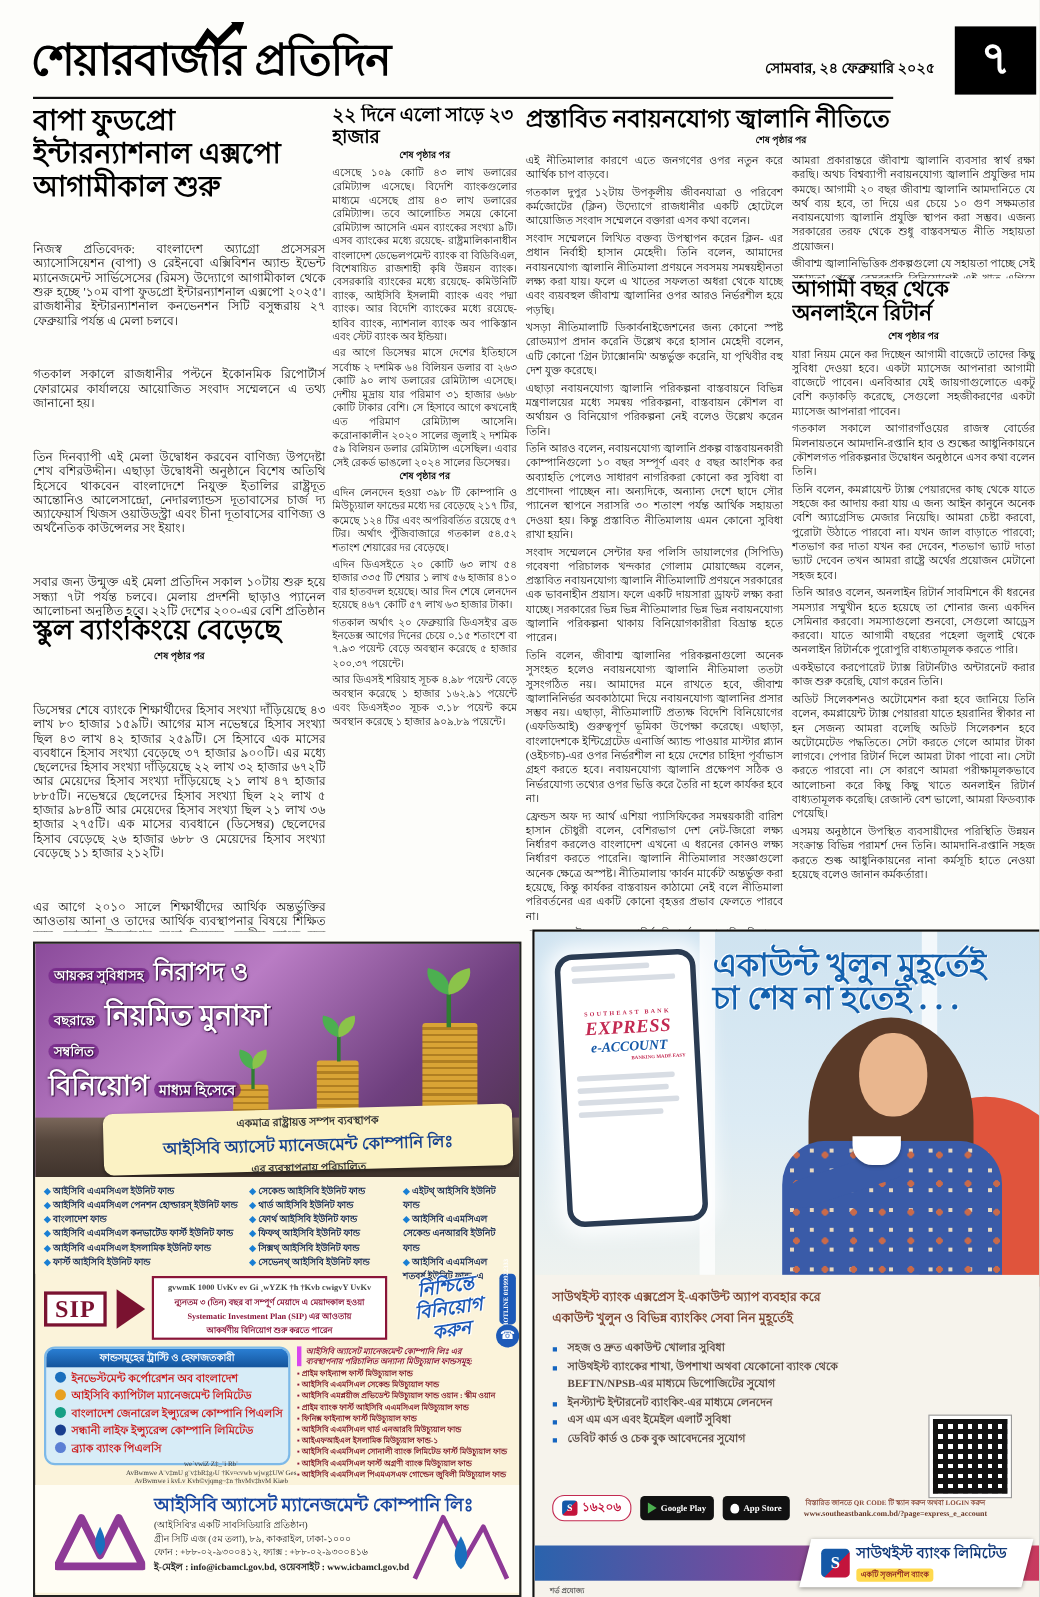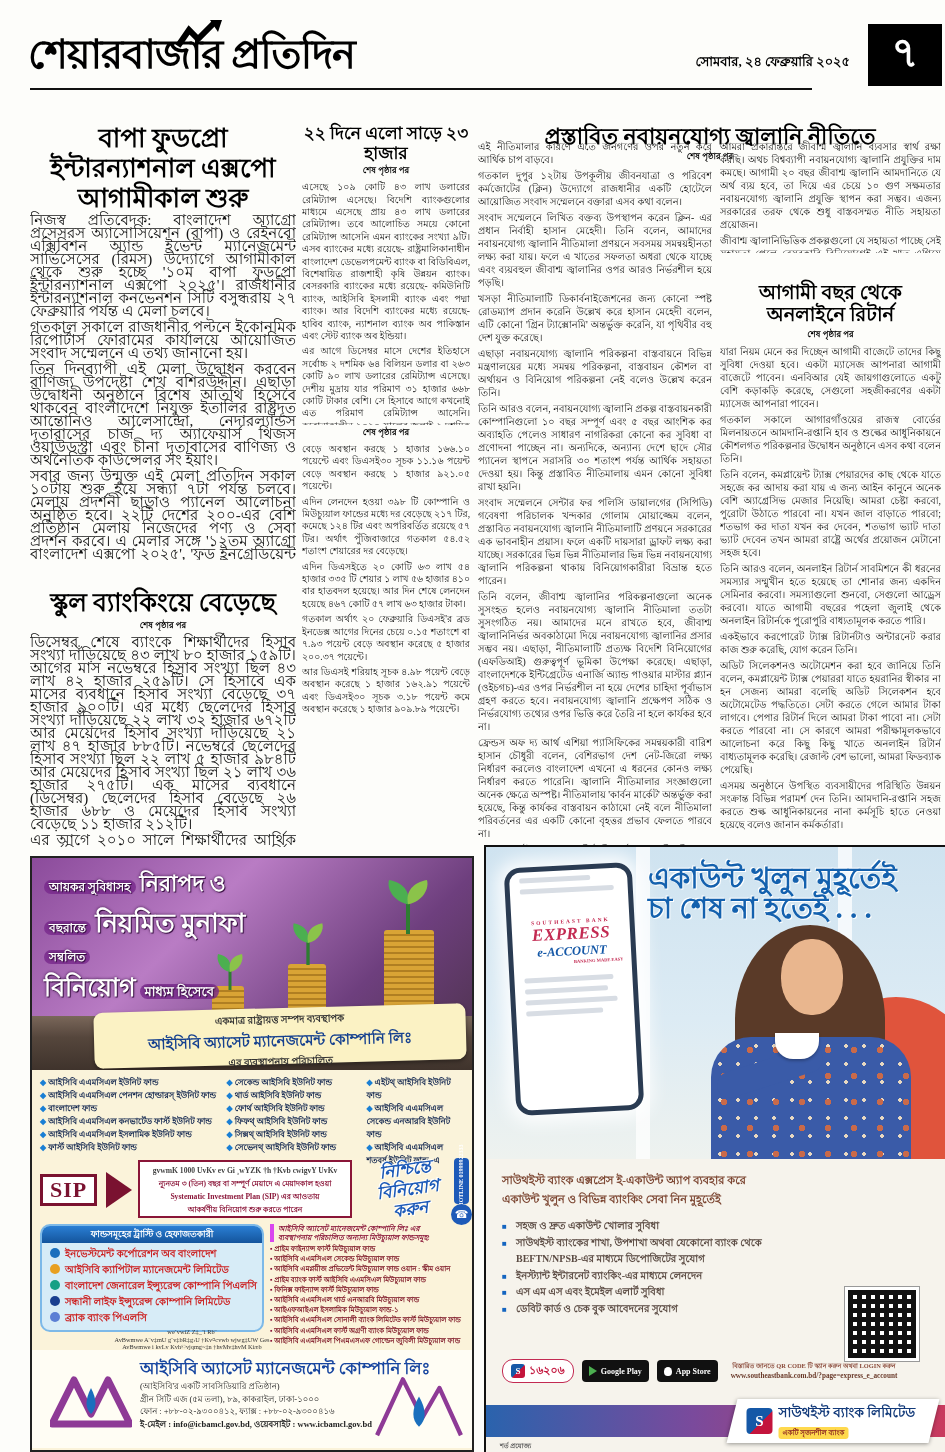--- a/index.html
+++ b/index.html
@@ -8,24 +8,24 @@
   
   .masthead{position:absolute;left:28px;top:26px;width:420px;height:60px;}
   .masthead-title{font-size:40px;font-weight:900;letter-spacing:-1px;color:#000;line-height:58px;}
   .masthead-arrow{position:absolute;left:148px;top:-6px;}
   .edition-date{position:absolute;left:620px;top:52px;width:230px;text-align:right;font-size:13px;font-weight:bold;color:#000;}
   .page-number-box{position:absolute;left:868px;top:24px;width:74px;height:62px;background:#000;color:#fff;
                    display:flex;align-items:center;justify-content:center;font-size:42px;font-weight:bold;}
   .header-rule{position:absolute;left:30px;top:88px;width:782px;height:2px;background:#111;}
   
   .col{position:absolute;overflow:hidden;}
-  .art-head{font-weight:900;color:#000;text-align:center;line-height:1.15;margin-top:29px;}
+  .art-head{font-weight:900;color:#000;text-align:left;line-height:1.15;}
   .cont{font-size:8.5px;font-weight:bold;text-align:center;color:#000;margin:1px 0 3px;}
   .bodytxt p{margin:0 0 3px;text-align:justify;}
-  .c1 .bodytxt p{font-size:15px;line-height:13px;}
+  .c1 .bodytxt p{font-size:11px;line-height:13px;margin-top:36px;}
   .c2 .bodytxt p{font-size:9.4px;line-height:12.4px;}
   .c3 .bodytxt p,.c4 .bodytxt p{font-size:9.8px;line-height:13px;}
   .artblock{overflow:hidden;}
   
   .ad{position:absolute;overflow:hidden;}
   
   .icb{left:30px;top:856px;width:440px;height:592px;border:2px solid #222;background:#fbf3da;}
   .icb-photo{position:absolute;left:0;top:0;width:100%;height:212px;
      background:linear-gradient(135deg,#8b4b9b 0%,#b97cc4 35%,#6e3f7e 70%,#4a3148 100%);}
   .icb-soil{position:absolute;left:0;top:158px;width:100%;height:54px;
@@ -187,21 +187,20 @@
       <div class="art-head" style="font-size:17px;">২২ দিনে এলো সাড়ে ২৩ হাজার</div>
       <div class="cont">শেষ পৃষ্ঠার পর</div>
       <div class="bodytxt">
           <p>এসেছে ১০৯ কোটি ৪৩ লাখ ডলারের রেমিট্যান্স এসেছে। বিদেশি ব্যাংকগুলোর মাধ্যমে এসেছে প্রায় ৪৩ লাখ ডলারের রেমিট্যান্স। তবে আলোচিত সময়ে কোনো রেমিট্যান্স আসেনি এমন ব্যাংকের সংখ্যা ৯টি। এসব ব্যাংকের মধ্যে রয়েছে- রাষ্ট্রমালিকানাধীন বাংলাদেশ ডেভেলপমেন্ট ব্যাংক বা বিডিবিএল, বিশেষায়িত রাজশাহী কৃষি উন্নয়ন ব্যাংক। বেসরকারি ব্যাংকের মধ্যে রয়েছে- কমিউনিটি ব্যাংক, আইসিবি ইসলামী ব্যাংক এবং পদ্মা ব্যাংক। আর বিদেশি ব্যাংকের মধ্যে রয়েছে- হাবিব ব্যাংক, ন্যাশনাল ব্যাংক অব পাকিস্তান এবং স্টেট ব্যাংক অব ইন্ডিয়া।</p>
           <p>এর আগে ডিসেম্বর মাসে দেশের ইতিহাসে সর্বোচ্চ ২ দশমিক ৬৪ বিলিয়ন ডলার বা ২৬৩ কোটি ৯০ লাখ ডলারের রেমিট্যান্স এসেছে। দেশীয় মুদ্রায় যার পরিমাণ ৩১ হাজার ৬৬৮ কোটি টাকার বেশি। সে হিসাবে আগে কখনোই এত পরিমাণ রেমিট্যান্স আসেনি। করোনাকালীন ২০২০ সালের জুলাই ২ দশমিক ৫৯ বিলিয়ন ডলার রেমিট্যান্স এসেছিল। এবার সেই রেকর্ড ভাঙলো ২০২৪ সালের ডিসেম্বর।</p>
         </div>
     </div>
     <div class="artblock" style="height:422px;">
       <div class="cont">শেষ পৃষ্ঠার পর</div>
       <div class="bodytxt">
-          <p>বেড়ে অবস্থান করছে ১ হাজার ১৬৬.১০ পয়েন্টে এবং ডিএসই৩০ সূচক ১১.১৬ পয়েন্ট বেড়ে অবস্থান করছে ১ হাজার ৯২১.০৫ পয়েন্টে।</p>
           <p>এদিন লেনদেন হওয়া ৩৯৮ টি কোম্পানি ও মিউচ্যুয়াল ফান্ডের মধ্যে দর বেড়েছে ২১৭ টির, কমেছে ১২৪ টির এবং অপরিবর্তিত রয়েছে ৫৭ টির। অর্থাৎ পুঁজিবাজারে গতকাল ৫৪.৫২ শতাংশ শেয়ারের দর বেড়েছে।</p>
           <p>এদিন ডিএসইতে ২০ কোটি ৬৩ লাখ ৫৪ হাজার ৩৩৫ টি শেয়ার ১ লাখ ৫৬ হাজার ৪১০ বার হাতবদল হয়েছে। আর দিন শেষে লেনদেন হয়েছে ৪৬৭ কোটি ৫৭ লাখ ৬৩ হাজার টাকা।</p>
           <p>গতকাল অর্থাৎ ২০ ফেব্রুয়ারি ডিএসই'র ব্রড ইনডেক্স আগের দিনের চেয়ে ০.১৫ শতাংশে বা ৭.৯৩ পয়েন্ট বেড়ে অবস্থান করেছে ৫ হাজার ২০০.৩৭ পয়েন্টে।</p>
           <p>আর ডিএসই শরিয়াহ সূচক ৪.৯৮ পয়েন্ট বেড়ে অবস্থান করেছে ১ হাজার ১৬২.৯১ পয়েন্টে এবং ডিএসই৩০ সূচক ৩.১৮ পয়েন্ট কমে অবস্থান করেছে ১ হাজার ৯০৯.৮৯ পয়েন্টে।</p>
         </div>
     </div>
   </div>
 
   <div style="position:absolute;left:478px;top:95px;width:464px;">
     <div class="art-head" style="font-size:22px;">প্রস্তাবিত নবায়নযোগ্য জ্বালানি নীতিতে</div>

